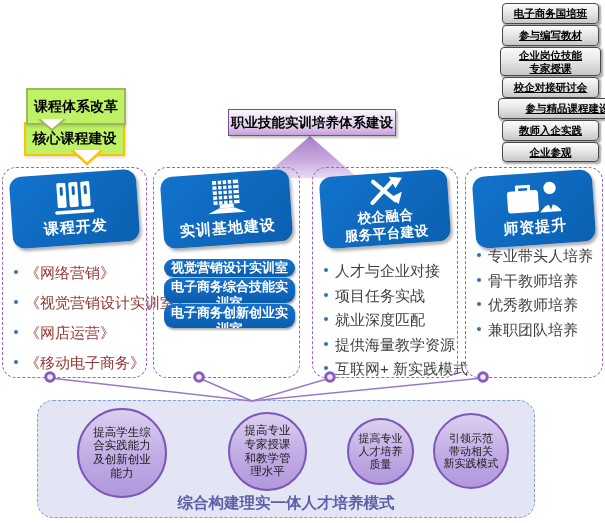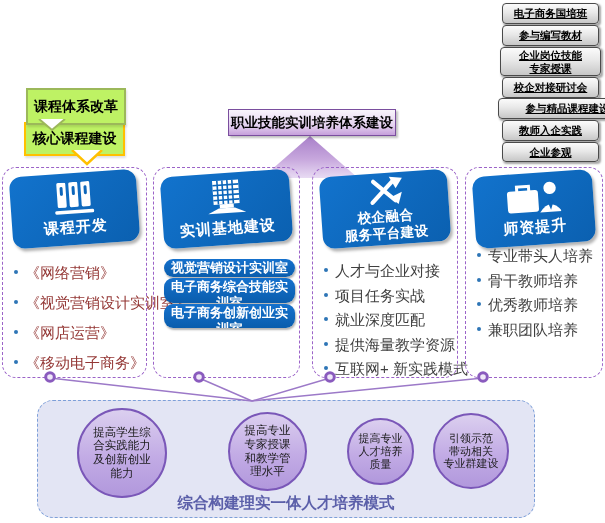--- a/index.html
+++ b/index.html
@@ -234,18 +234,18 @@
     <div class="cline">理水平</div>
   </div>
   <div class="circle" id="circle3">
     <div class="cline">提高专业</div>
     <div class="cline">人才培养</div>
     <div class="cline">质量</div>
   </div>
   <div class="circle" id="circle4">
     <div class="cline">引领示范</div>
     <div class="cline">带动相关</div>
-    <div class="cline">专业群建设</div>
+    <div class="cline">新实践模式</div>
   </div>
 
   <div class="caption">综合构建理实一体人才培养模式</div>
 
 </div>
 
 </body></html>

